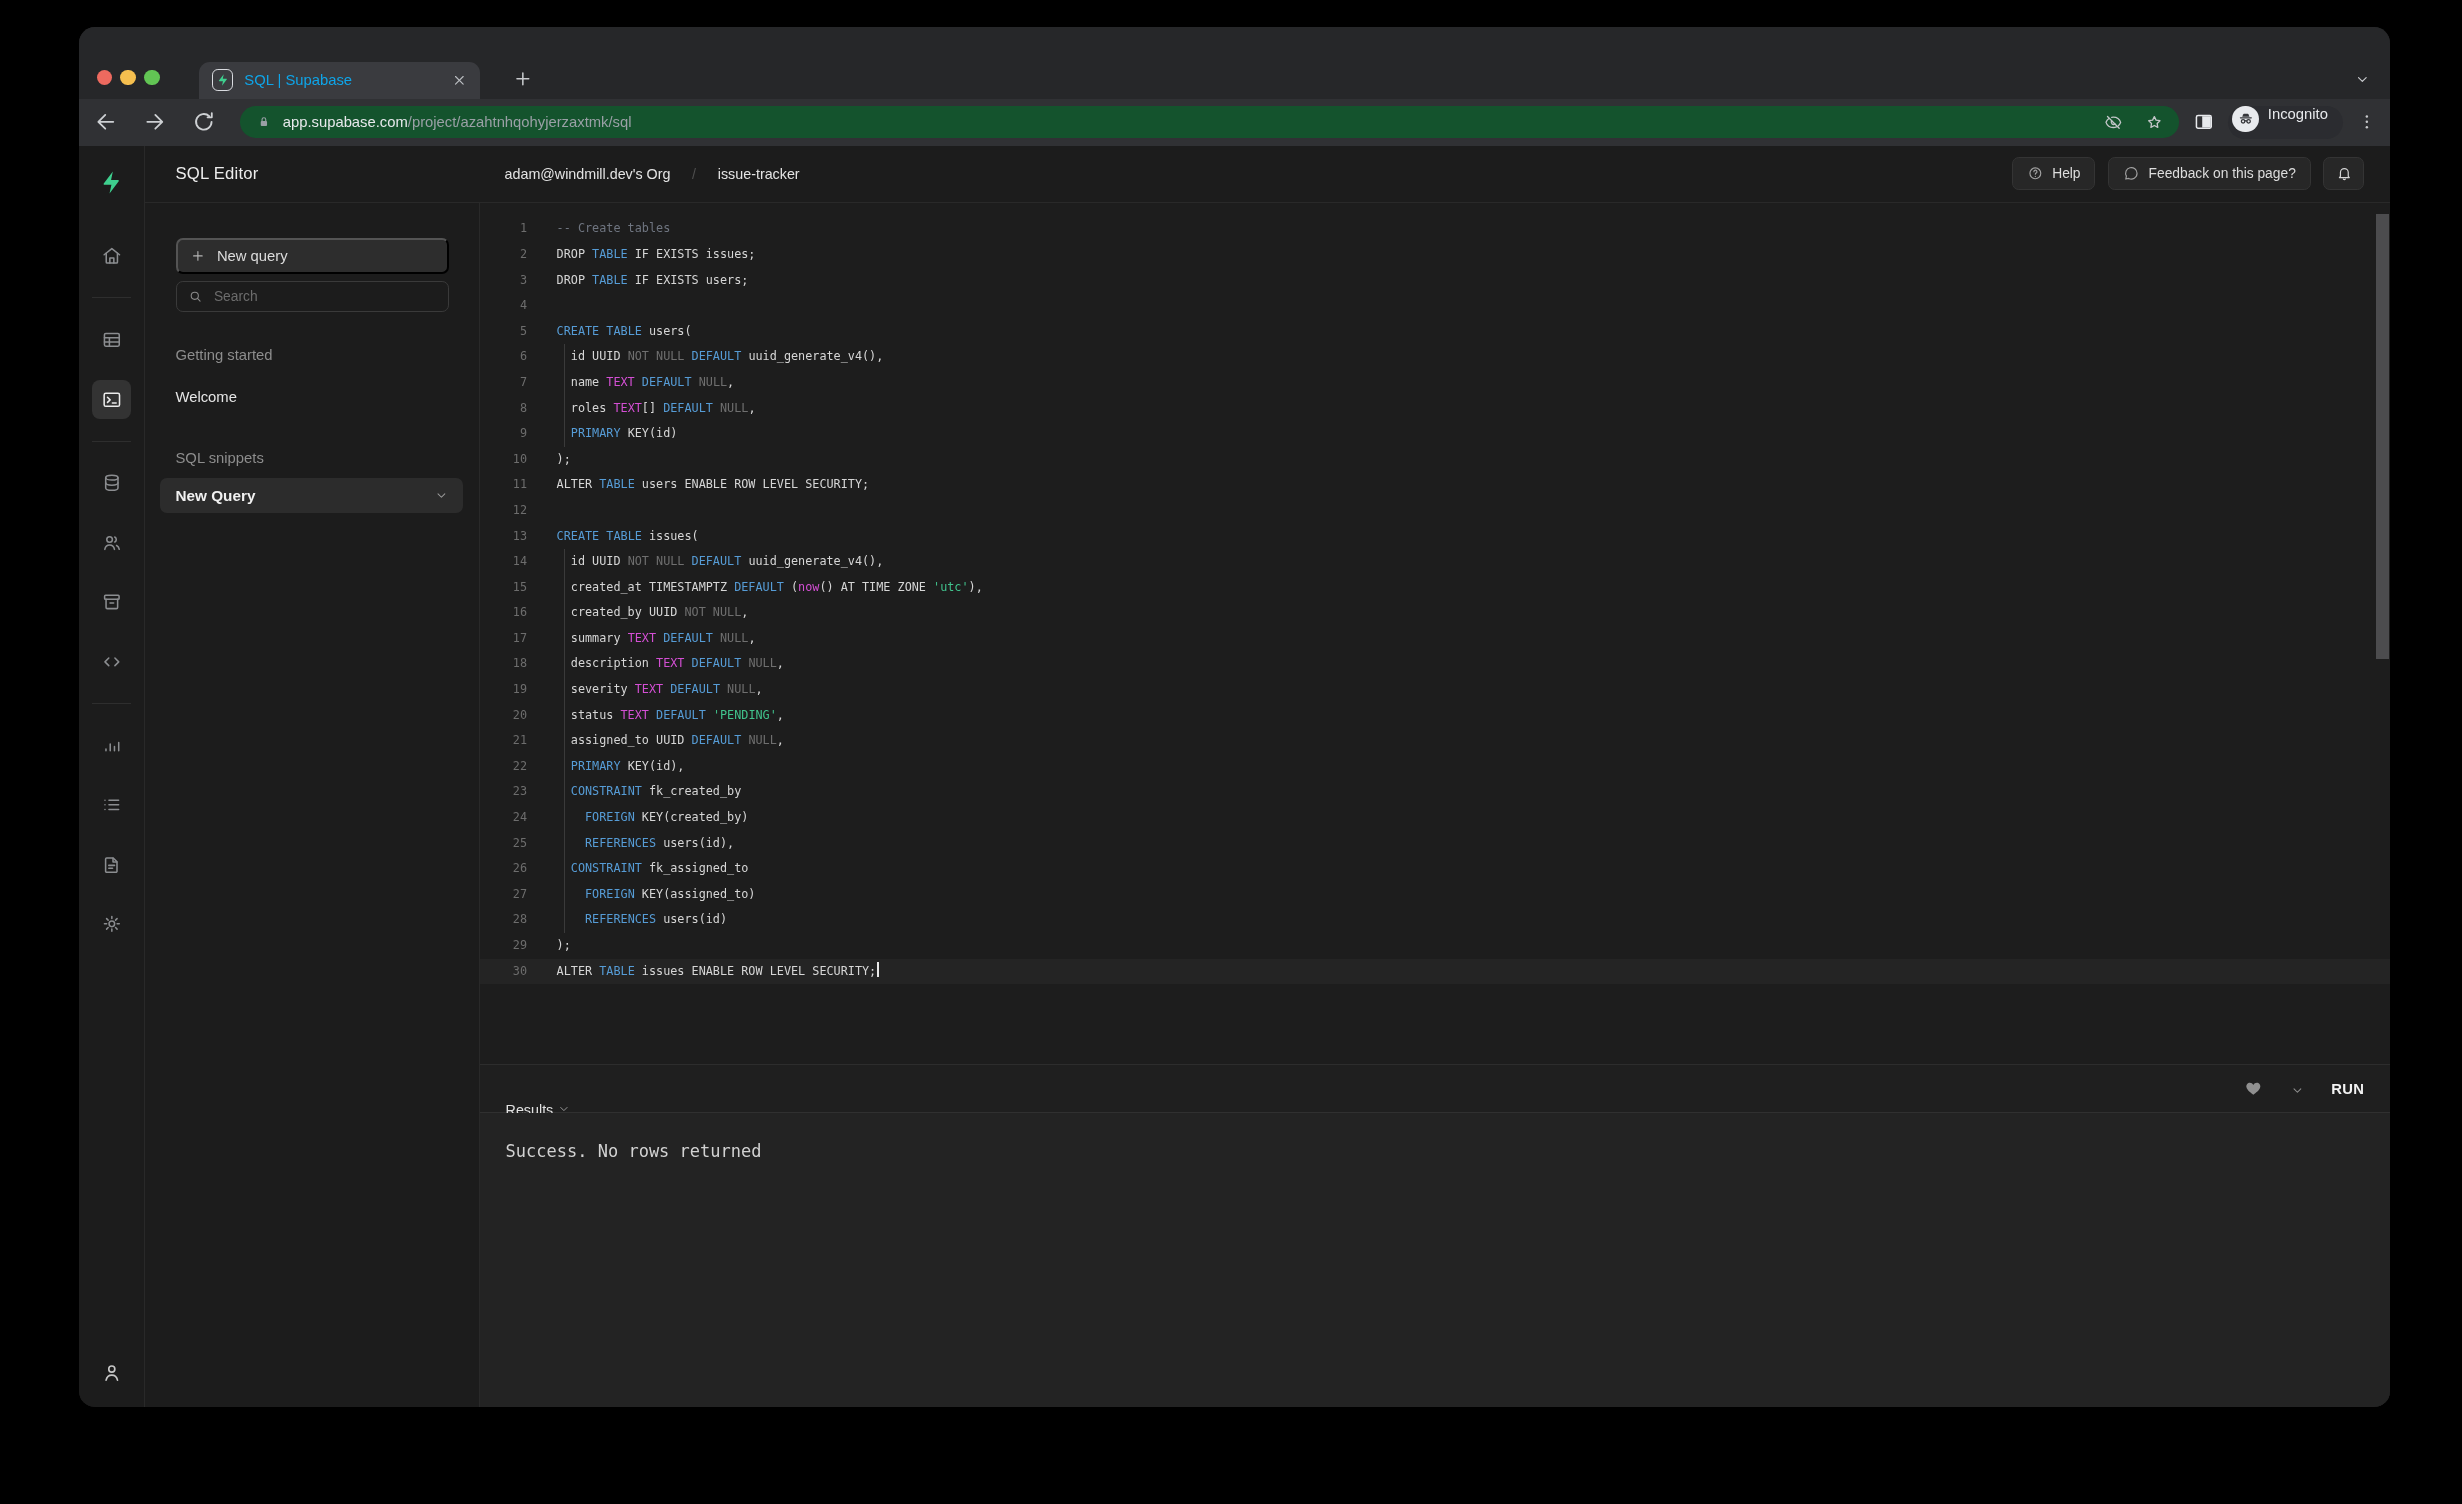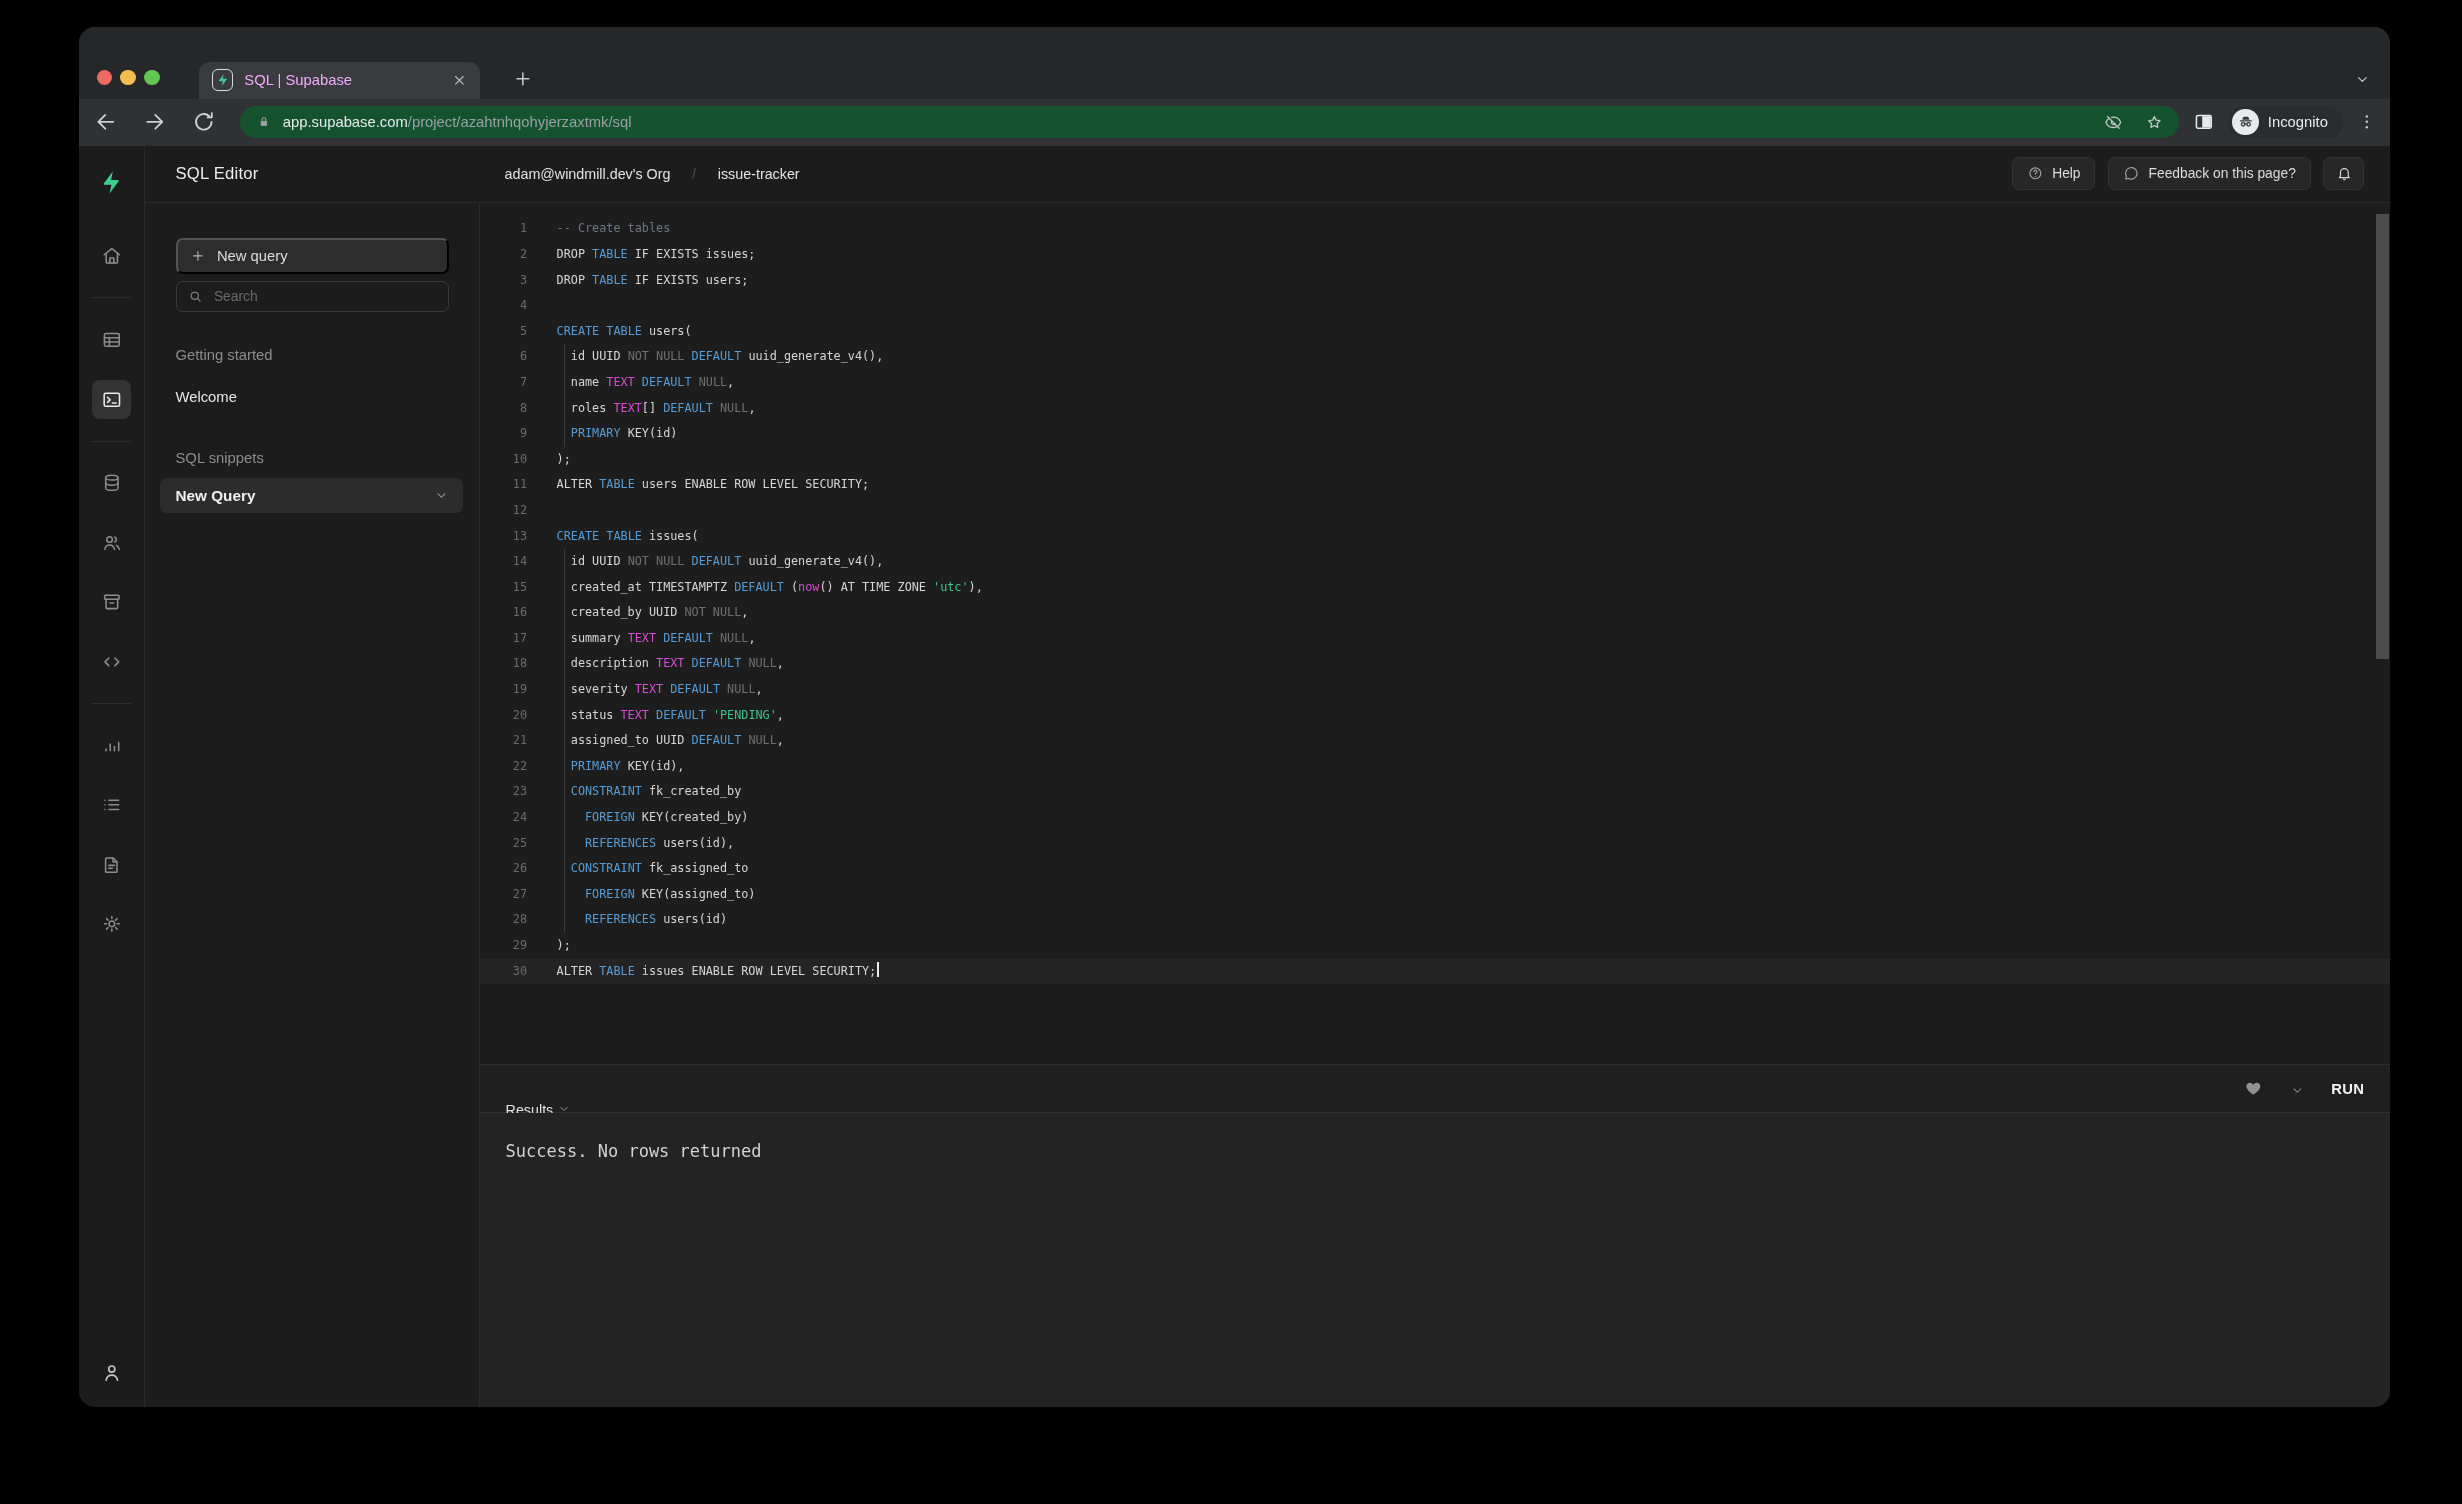--- a/index.html
+++ b/index.html
@@ -13,35 +13,35 @@
   .tabstrip { height:72px; background:#262729; position:relative; flex:none; }
   .lights { position:absolute; left:17.7px; top:43px; display:flex; gap:7.9px; }
   .light { width:15.8px; height:15.8px; border-radius:50%; }
   .light.red { background:var(--traffic-red); } .light.yellow { background:var(--traffic-yellow); }
   .light.green { background:var(--traffic-green); }
   .tab { position:absolute; left:120px; bottom:0; width:281px; height:37px; background:#3a3b3f;
          border-radius:10.8px 10.8px 0 0; display:flex; align-items:center; padding:0 12.8px; gap:10.8px; }
   .favicon { width:21.7px; height:21.7px; border:1.6px solid #dadce0; border-radius:5.9px;
              display:flex; align-items:center; justify-content:center; color:var(--brand-green); flex:none; }
   .favicon .ic { width:13.8px; height:13.8px; }
-  .tab-title { flex:1; font-size:14.8px; color:#f0abfc; white-space:nowrap; overflow:hidden; }
+  .tab-title { flex:1; font-size:14.8px; color:#0ea5e9; white-space:nowrap; overflow:hidden; }
   .tab-close { width:16.7px; height:16.7px; color:#b9bcc0; flex:none; }
   .newtab { position:absolute; left:433px; top:41px; width:21.7px; height:21.7px; color:#c8cacd; }
   .strip-chev { position:absolute; right:19.7px; top:44px; width:16.7px; height:16.7px; color:#c8cacd; }
 
   .toolbar { height:47px; background:#303134; display:flex; align-items:center; padding:0 13.8px; flex:none; }
   .navbtn { width:25.6px; height:25.6px; color:#cdd0d3; margin-right:23.6px; flex:none; }
   .urlpill { flex:1; height:31.5px; border-radius:15.8px; background:#14532d; display:flex; align-items:center;
              padding:0 15.8px; margin-right:13.8px; font-size:14.8px; }
   .lock { width:15.8px; height:15.8px; color:#9aa0a6; margin-right:10.8px; flex:none; }
   .host { color:#e7e9ec; } .path { color:#9aa0a6; }
   .pill-sp { flex:1; }
   .pill-ic { width:18.7px; height:18.7px; color:#c3c6c9; margin-left:21.7px; flex:none; }
   .panel-ic { width:21.7px; height:21.7px; color:#e8eaed; margin-right:13.8px; flex:none; }
-  .incog { height:33px; border-radius:16.7px; background:#2b2c30; display:flex; align-items:center;
+  .incog { height:33px; border-radius:16.7px; background:#2b2c30; display:flex; align-items:flex-start;
            gap:8.9px; padding:0 14.8px 0 3.9px; margin-right:13.8px; flex:none; }
   .incog-circle { width:26.6px; height:26.6px; border-radius:50%; background:#e8eaed; color:#35363a;
                   display:flex; align-items:center; justify-content:center; }
   .incog-circle .ic { width:17.7px; height:17.7px; }
   .incog-label { font-size:14.8px; color:#e8eaed; }
   .menu-dots { width:19.7px; height:19.7px; color:#c8cacd; flex:none; }
 
   
   .app { flex:1; display:flex; min-height:0; background:#1c1c1c; }
   .rail { width:66px; flex:none; border-right:1px solid #292929; display:flex; flex-direction:column; align-items:center; }

